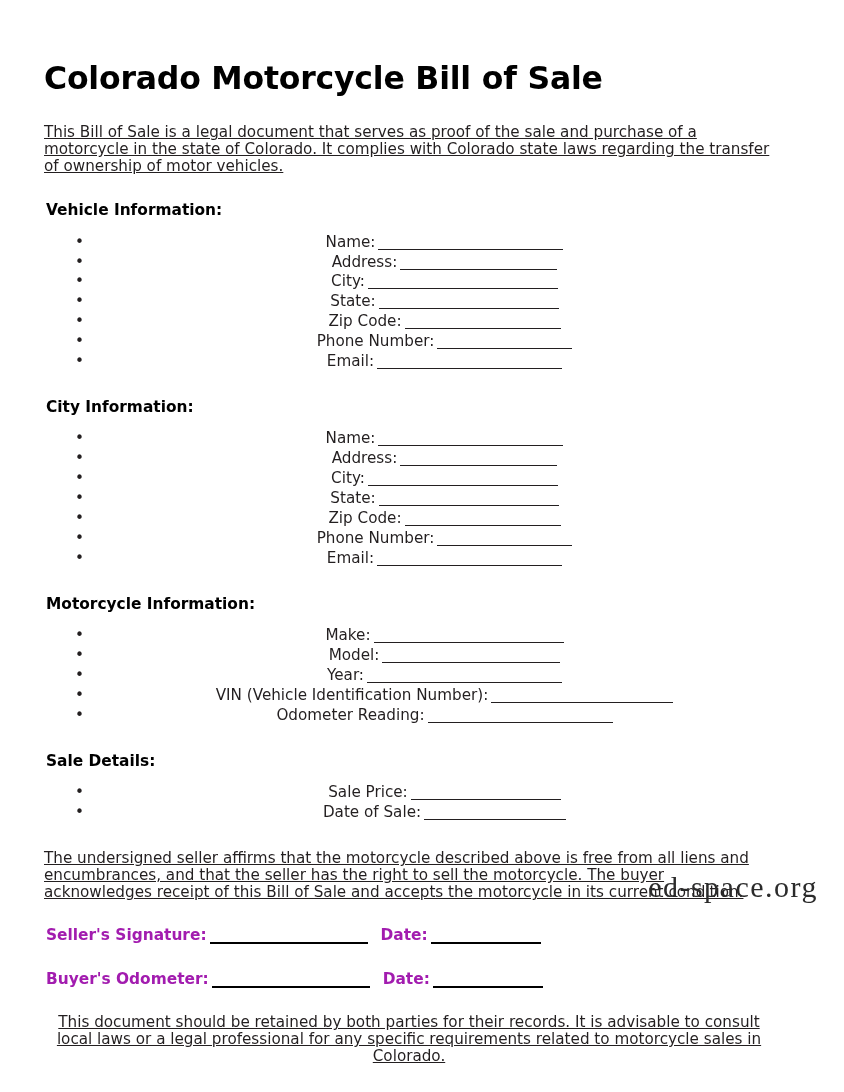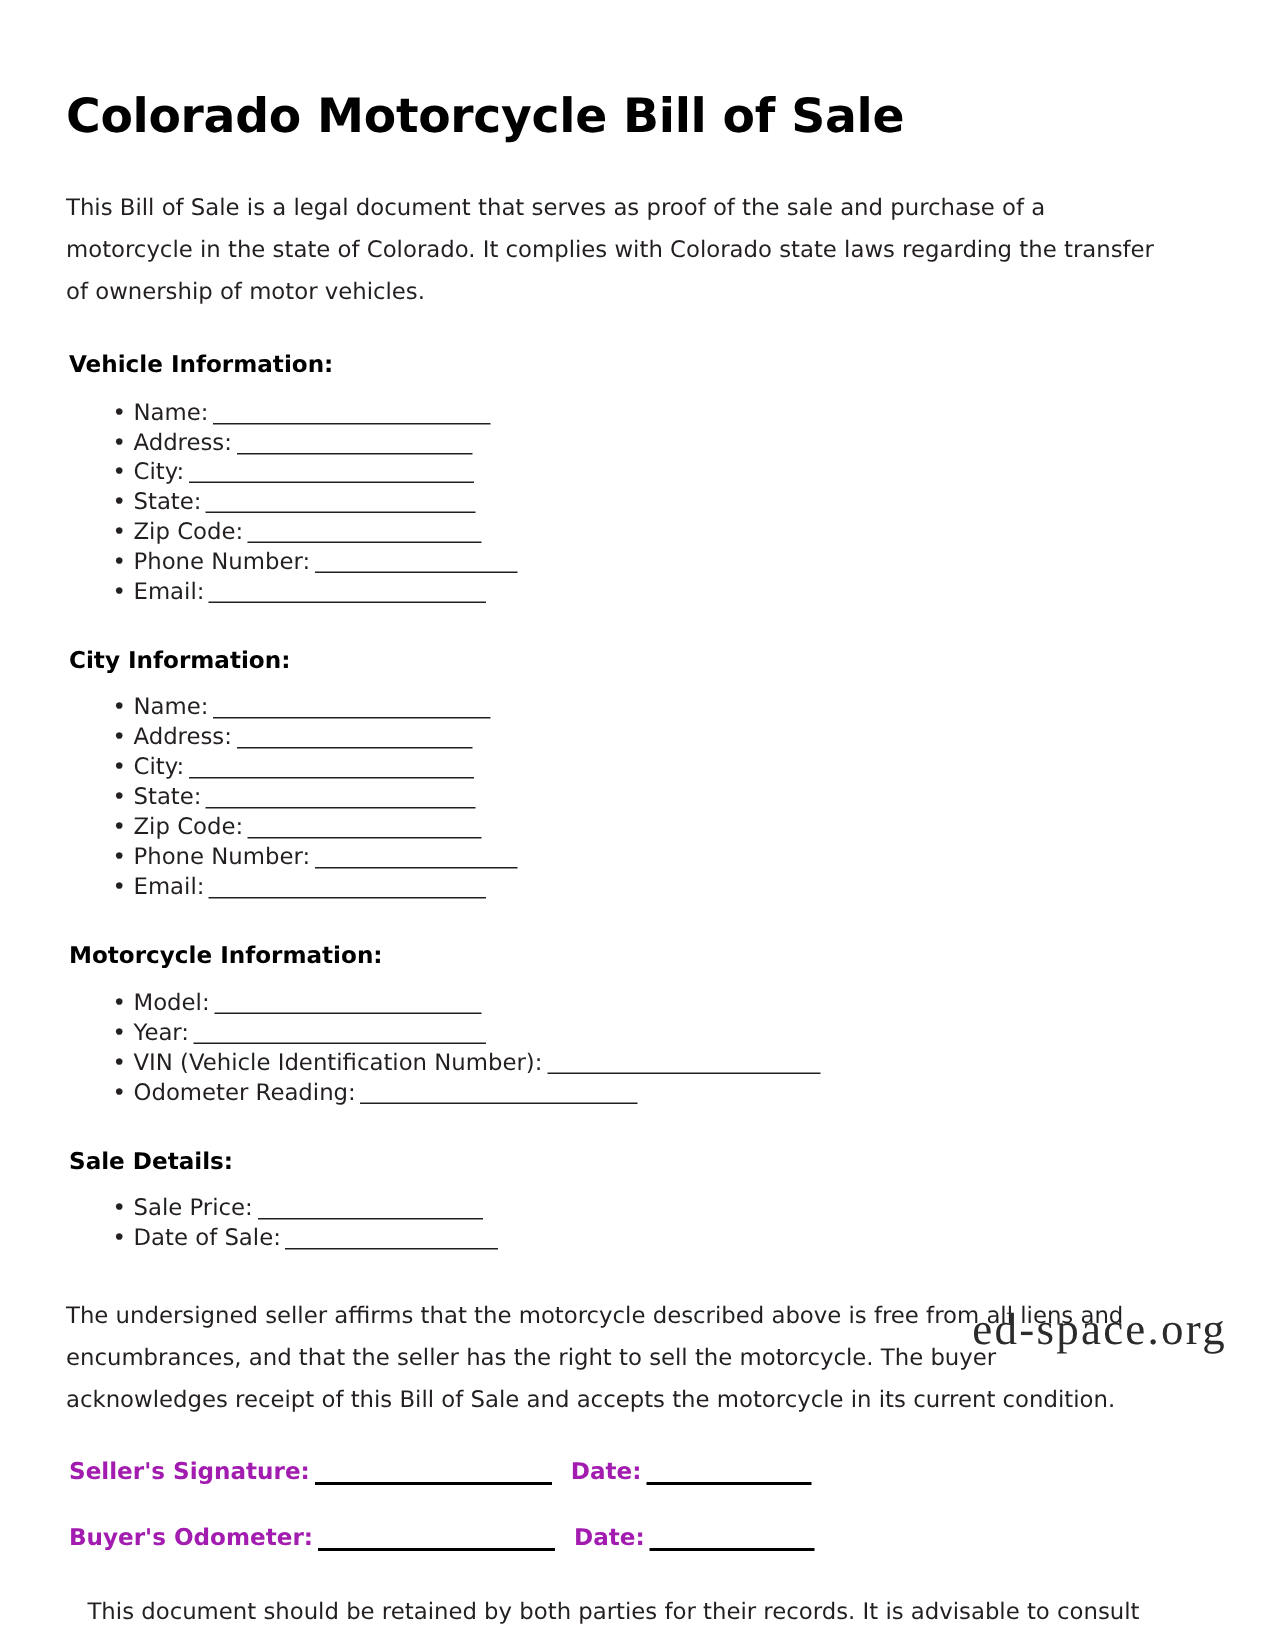--- a/index.html
+++ b/index.html
@@ -30,38 +30,40 @@
     font-size: 31.5px;
     font-weight: bold;
     letter-spacing: -0.2px;
     color: #000000;
     margin: 14px 0 0 0;
     line-height: 1.18;
   }
 
   .para {
     font-size: 15.2px;
-    line-height: 28px;
+    line-height: 17px;
     color: #231f20;
     margin: 27px 0 0 0;
     max-width: 730px;
+    text-decoration: underline;
   }
 
   .section-heading {
     font-size: 15.4px;
     font-weight: bold;
     color: #000000;
     margin: 26px 0 0 2px;
     line-height: 1.2;
   }
 
   ul.fields {
     list-style: none;
     margin: 13px 0 0 0;
     padding: 0;
+    text-align: center;
   }
   ul.fields li {
     position: relative;
     font-size: 15.2px;
     line-height: 19.9px;
     color: #231f20;
     padding-left: 45px;
     white-space: nowrap;
   }
   ul.fields li::before {
@@ -141,20 +143,21 @@
       <li><span>Address:</span><span class="rule" style="width: 157px;"></span></li>
       <li><span>City:</span><span class="rule" style="width: 190px;"></span></li>
       <li><span>State:</span><span class="rule" style="width: 180px;"></span></li>
       <li><span>Zip Code:</span><span class="rule" style="width: 156px;"></span></li>
       <li><span>Phone Number:</span><span class="rule" style="width: 135px;"></span></li>
       <li><span>Email:</span><span class="rule" style="width: 185px;"></span></li>
     </ul>
 
   <h2 class="section-heading">Motorcycle Information:</h2>
   <ul class="fields">
+      <li><span>Make:</span><span class="rule" style="width: 190px;"></span></li>
       <li><span>Model:</span><span class="rule" style="width: 178px;"></span></li>
       <li><span>Year:</span><span class="rule" style="width: 195px;"></span></li>
       <li><span>VIN (Vehicle Identification Number):</span><span class="rule" style="width: 182px;"></span></li>
       <li><span>Odometer Reading:</span><span class="rule" style="width: 185px;"></span></li>
     </ul>
 
   <h2 class="section-heading">Sale Details:</h2>
   <ul class="fields">
       <li><span>Sale Price:</span><span class="rule" style="width: 150px;"></span></li>
       <li><span>Date of Sale:</span><span class="rule" style="width: 142px;"></span></li>

